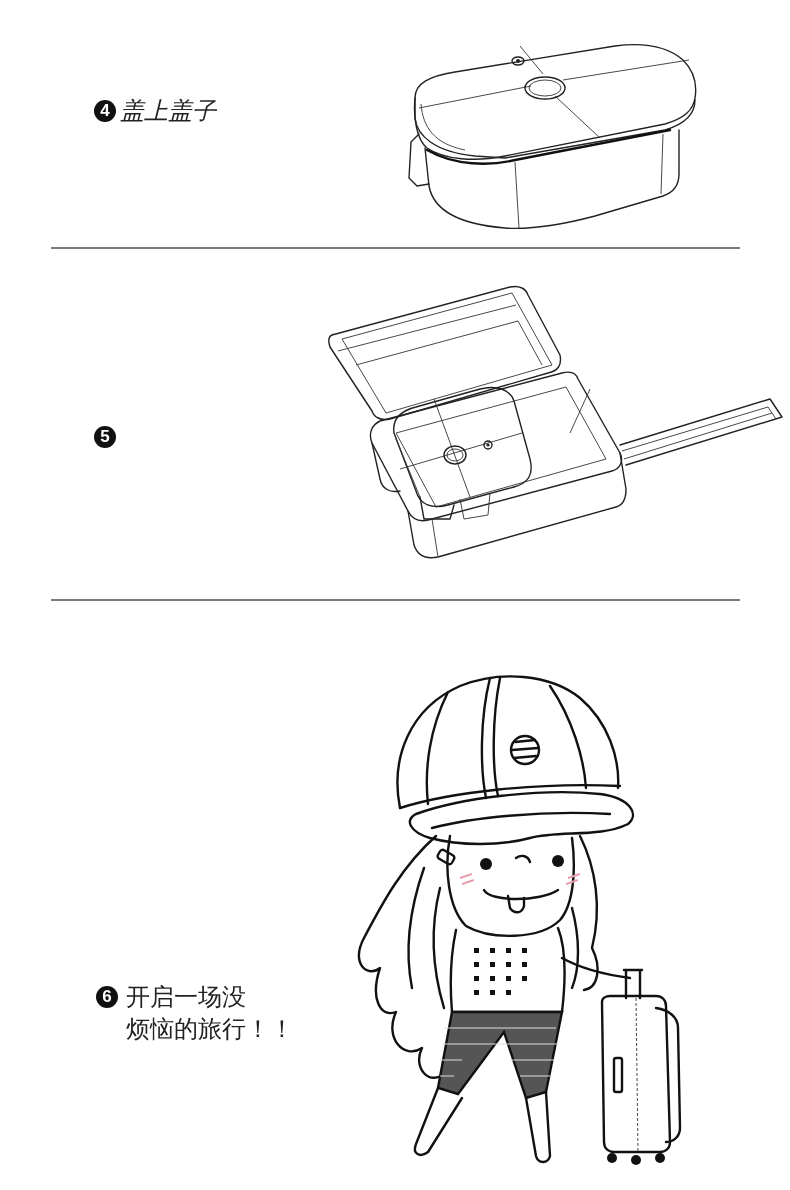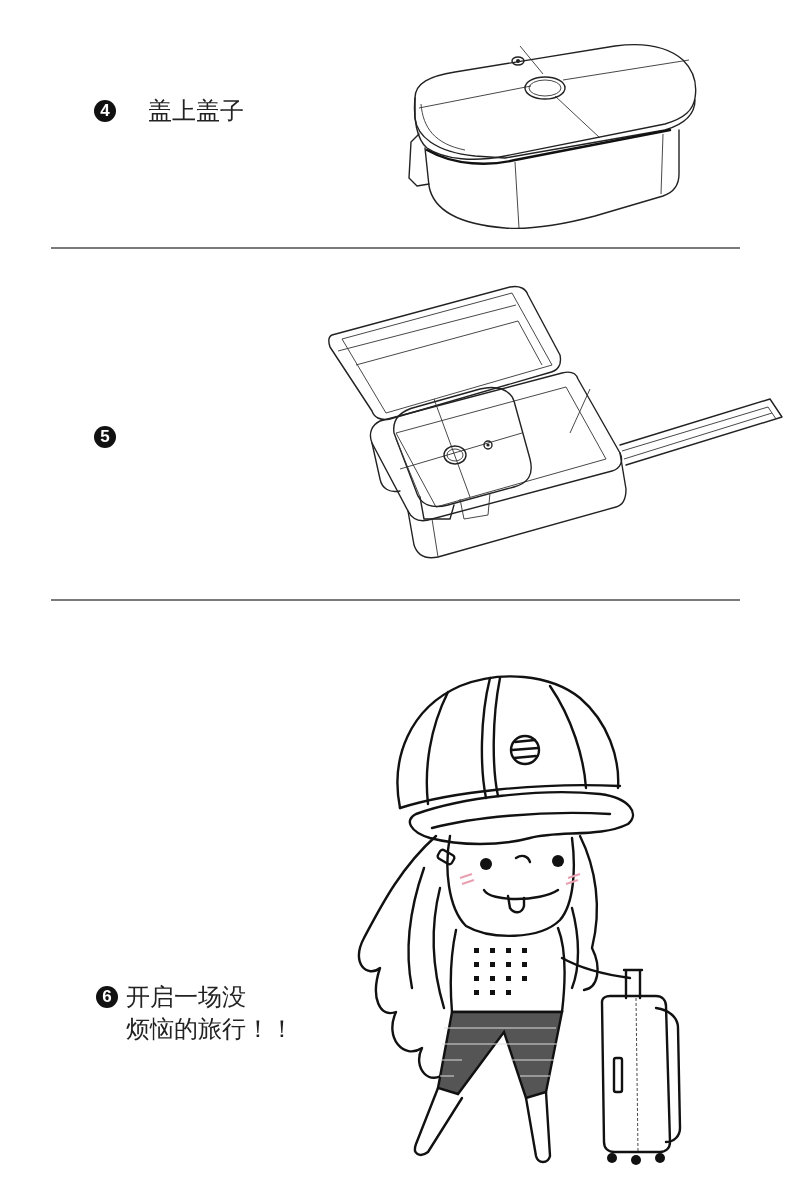--- a/index.html
+++ b/index.html
@@ -14,21 +14,21 @@
   svg { position:absolute; }
   svg .l { fill:none; stroke:#222; stroke-width:1.4; stroke-linejoin:round; stroke-linecap:round; }
   svg .t { fill:none; stroke:#333; stroke-width:0.9; }
   svg .k { fill:none; stroke:#111; stroke-width:2.4; stroke-linecap:round; stroke-linejoin:round; }
 </style>
 </head>
 <body>
 
 <div class="step-label" style="left:94px; top:95px;">
   <div class="num-badge">4</div>
-  <div class="step-text" style="margin-left:32px;">盖上盖子</div>
+  <div class="step-text" style="margin-left:4px;font-style:italic;">盖上盖子</div>
 </div>
 
 <svg style="left:395px; top:38px;" width="310" height="200" viewBox="0 0 310 200">
 
   <path class="l" d="M20,60 C20,45 35,38 60,34 L220,8 C250,4 272,8 288,22 C300,34 302,48 300,60 C298,72 290,80 270,86 L110,118 C80,124 50,122 32,110 C22,102 18,80 20,60 Z"></path>
   <path class="t" d="M26,66 C28,90 40,106 70,112"></path>
 
   <path class="l" d="M20,60 L20,80 C22,98 40,114 80,118 L110,120 L270,92 C290,86 300,76 300,62"></path>
   <path class="k" d="M32,112 C60,128 95,128 120,122 L275,92"></path>
 

